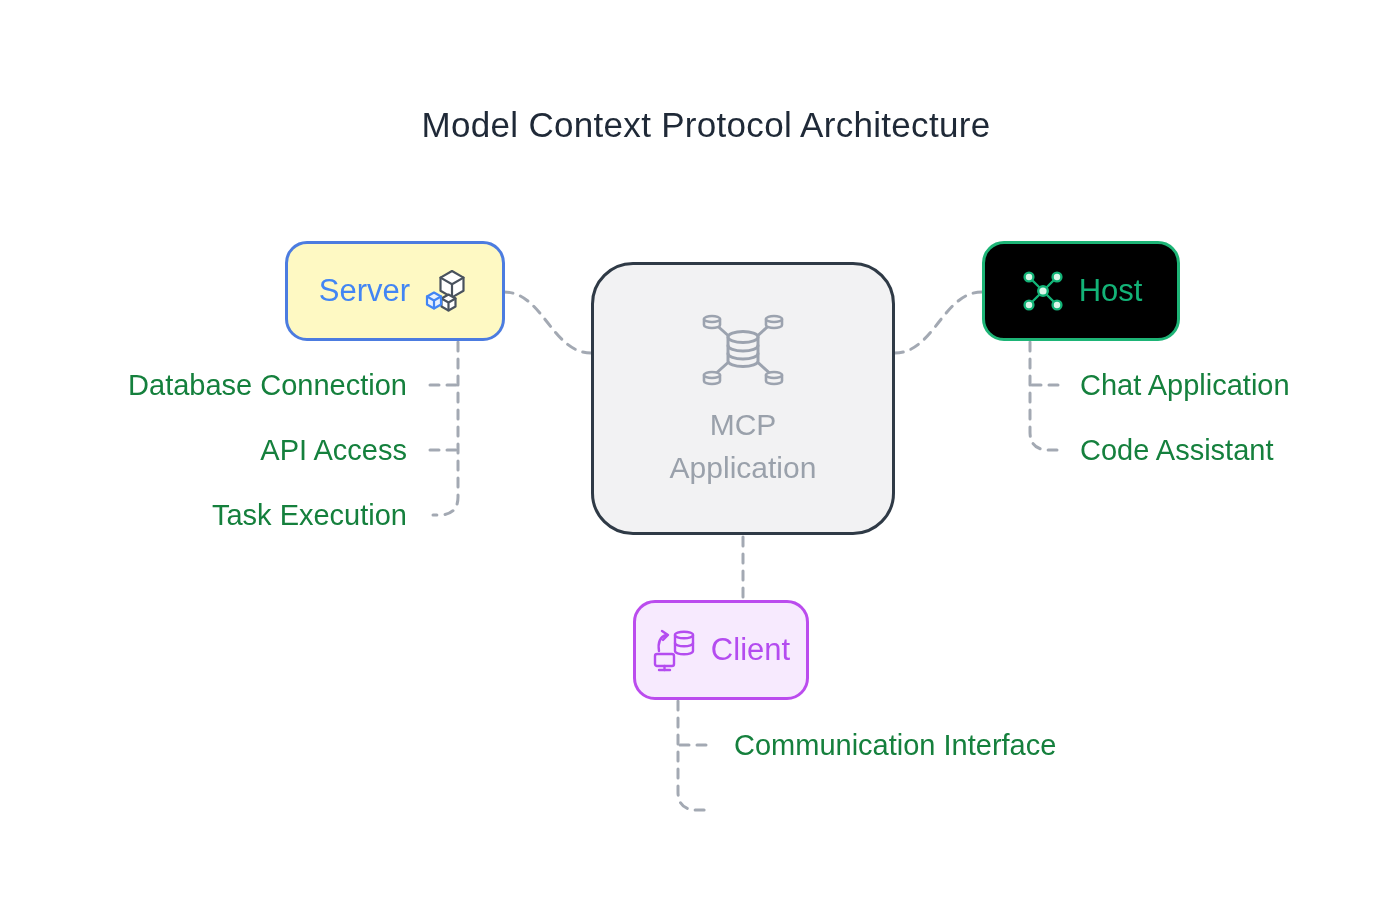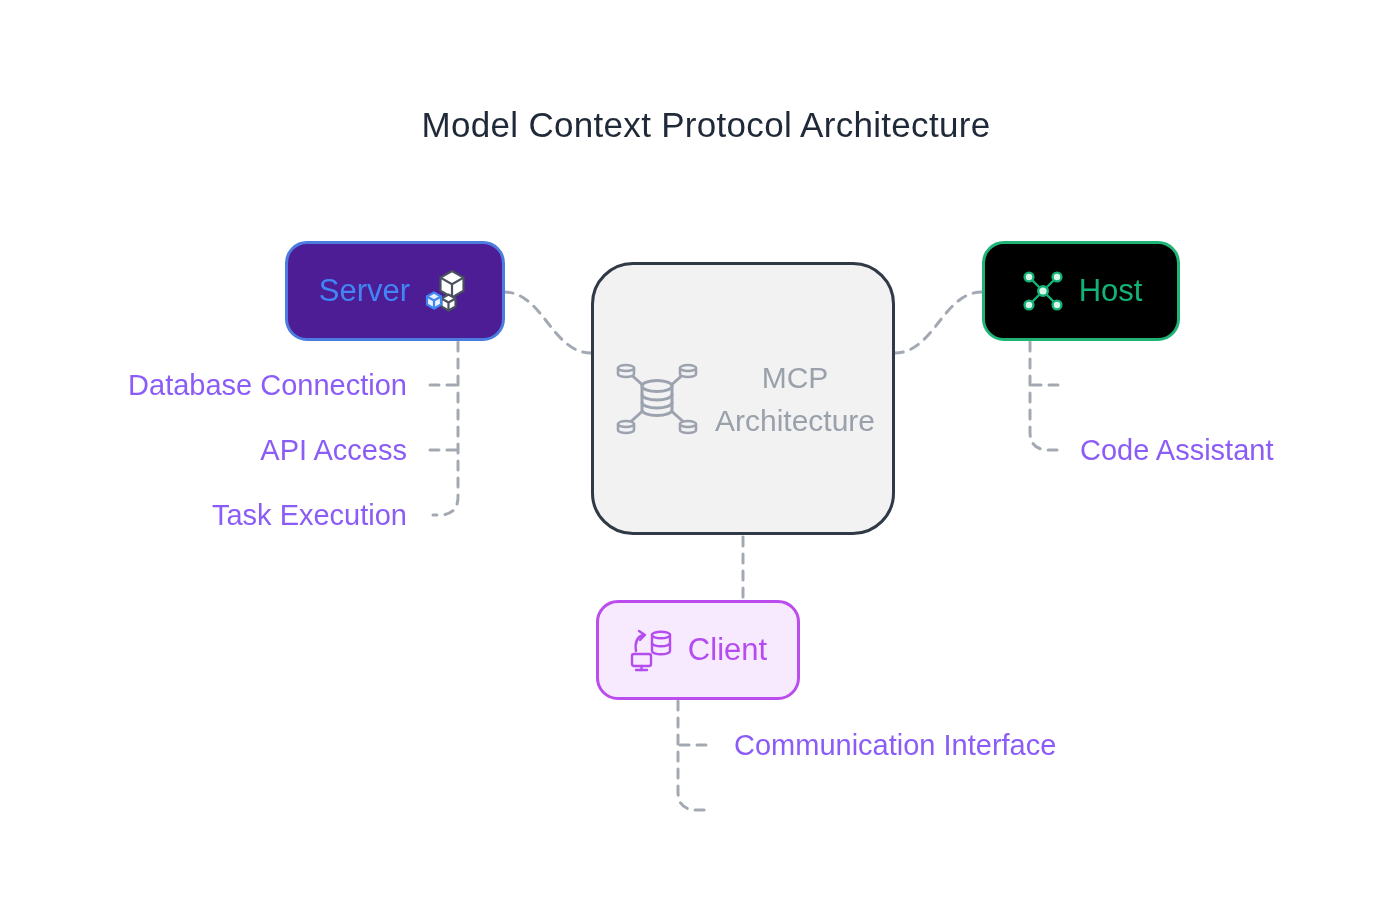--- a/index.html
+++ b/index.html
@@ -19,45 +19,45 @@
   .dash{
     stroke:#a3a9b3;stroke-width:3;fill:none;
     stroke-dasharray:9 8;stroke-linecap:round;
   }
   .node{
     position:absolute;display:flex;align-items:center;justify-content:center;
     gap:13px;box-sizing:border-box;
   }
   .node-server{
     left:285px;top:241px;width:220px;height:100px;
-    background:#4c1d95;border:3px solid #4c7ce0;border-radius:22px;
+    background:#fef9c3;border:3px solid #4c7ce0;border-radius:22px;
   }
   .node-host{
     left:982px;top:241px;width:198px;height:100px;
     background:#000000;border:3px solid #1db476;border-radius:22px;
   }
   .node-client{
-    left:596px;top:600px;width:204px;height:100px;
+    left:633px;top:600px;width:176px;height:100px;
     background:#f7eafe;border:3px solid #bb4cee;border-radius:22px;
   }
   .node-center{
     left:591px;top:262px;width:304px;height:273px;
     background:#f2f2f3;border:3px solid #2f3a46;border-radius:42px;
-    flex-direction:row;gap:12px;
+    flex-direction:column;gap:12px;
   }
   .node-label{font-size:31px;font-weight:500;white-space:nowrap;}
   .node-server .node-label{color:#4285f4;}
   .node-host .node-label{color:#13b377;}
   .node-client .node-label{color:#b44cf0;}
   .center-label{
     text-align:center;color:#9aa1ab;font-size:30px;line-height:43px;font-weight:400;
   }
   .center-label span{display:block;}
   .leaf{
-    position:absolute;font-size:29px;color:#8b5cf6;white-space:nowrap;line-height:36px;
+    position:absolute;font-size:29px;color:#15803d;white-space:nowrap;line-height:36px;
   }
   .leaf.ra{text-align:right;}
   .leaf-db{right:993px;top:367px;}
   .leaf-api{right:993px;top:432px;}
   .leaf-task{right:993px;top:497px;}
   .leaf-chat{left:1080px;top:367px;}
   .leaf-code{left:1080px;top:432px;}
   .leaf-comm{left:734px;top:727px;}
   .leaf-data{left:734px;top:792px;}
 </style>
@@ -120,21 +120,21 @@
       </g>
       <g stroke="#9ca3af" stroke-width="3" fill="#f2f2f3" stroke-linecap="round">
         <path d="M 31 28 V 52 A 15 5.5 0 0 0 61 52 V 28"></path>
         <path fill="none" d="M 31 36.5 A 15 5.5 0 0 0 61 36.5"></path>
         <path fill="none" d="M 31 44.5 A 15 5.5 0 0 0 61 44.5"></path>
         <ellipse cx="46" cy="28" rx="15" ry="5.5"></ellipse>
       </g>
     </svg>
     <div class="center-label">
       <span>MCP</span>
-      <span>Architecture</span>
+      <span>Application</span>
     </div>
   </div>
 
   <div class="node node-host">
     <svg width="46" height="46" viewBox="0 0 46 46">
       <g stroke="#13b377" stroke-width="2.4" stroke-linecap="round">
         <line x1="23" y1="23" x2="9" y2="9"></line>
         <line x1="23" y1="23" x2="37" y2="9"></line>
         <line x1="23" y1="23" x2="9" y2="37"></line>
         <line x1="23" y1="23" x2="37" y2="37"></line>
@@ -167,17 +167,18 @@
         <line x1="7" y1="43" x2="18" y2="43"></line>
       </g>
     </svg>
     <span class="node-label">Client</span>
   </div>
 
   <div class="leaf ra leaf-db">Database Connection</div>
   <div class="leaf ra leaf-api">API Access</div>
   <div class="leaf ra leaf-task">Task Execution</div>
 
+  <div class="leaf leaf-chat">Chat Application</div>
   <div class="leaf leaf-comm">Communication Interface</div>
 
   <div class="leaf leaf-code">Code Assistant</div>
 
 </div>
 
 </body></html>

